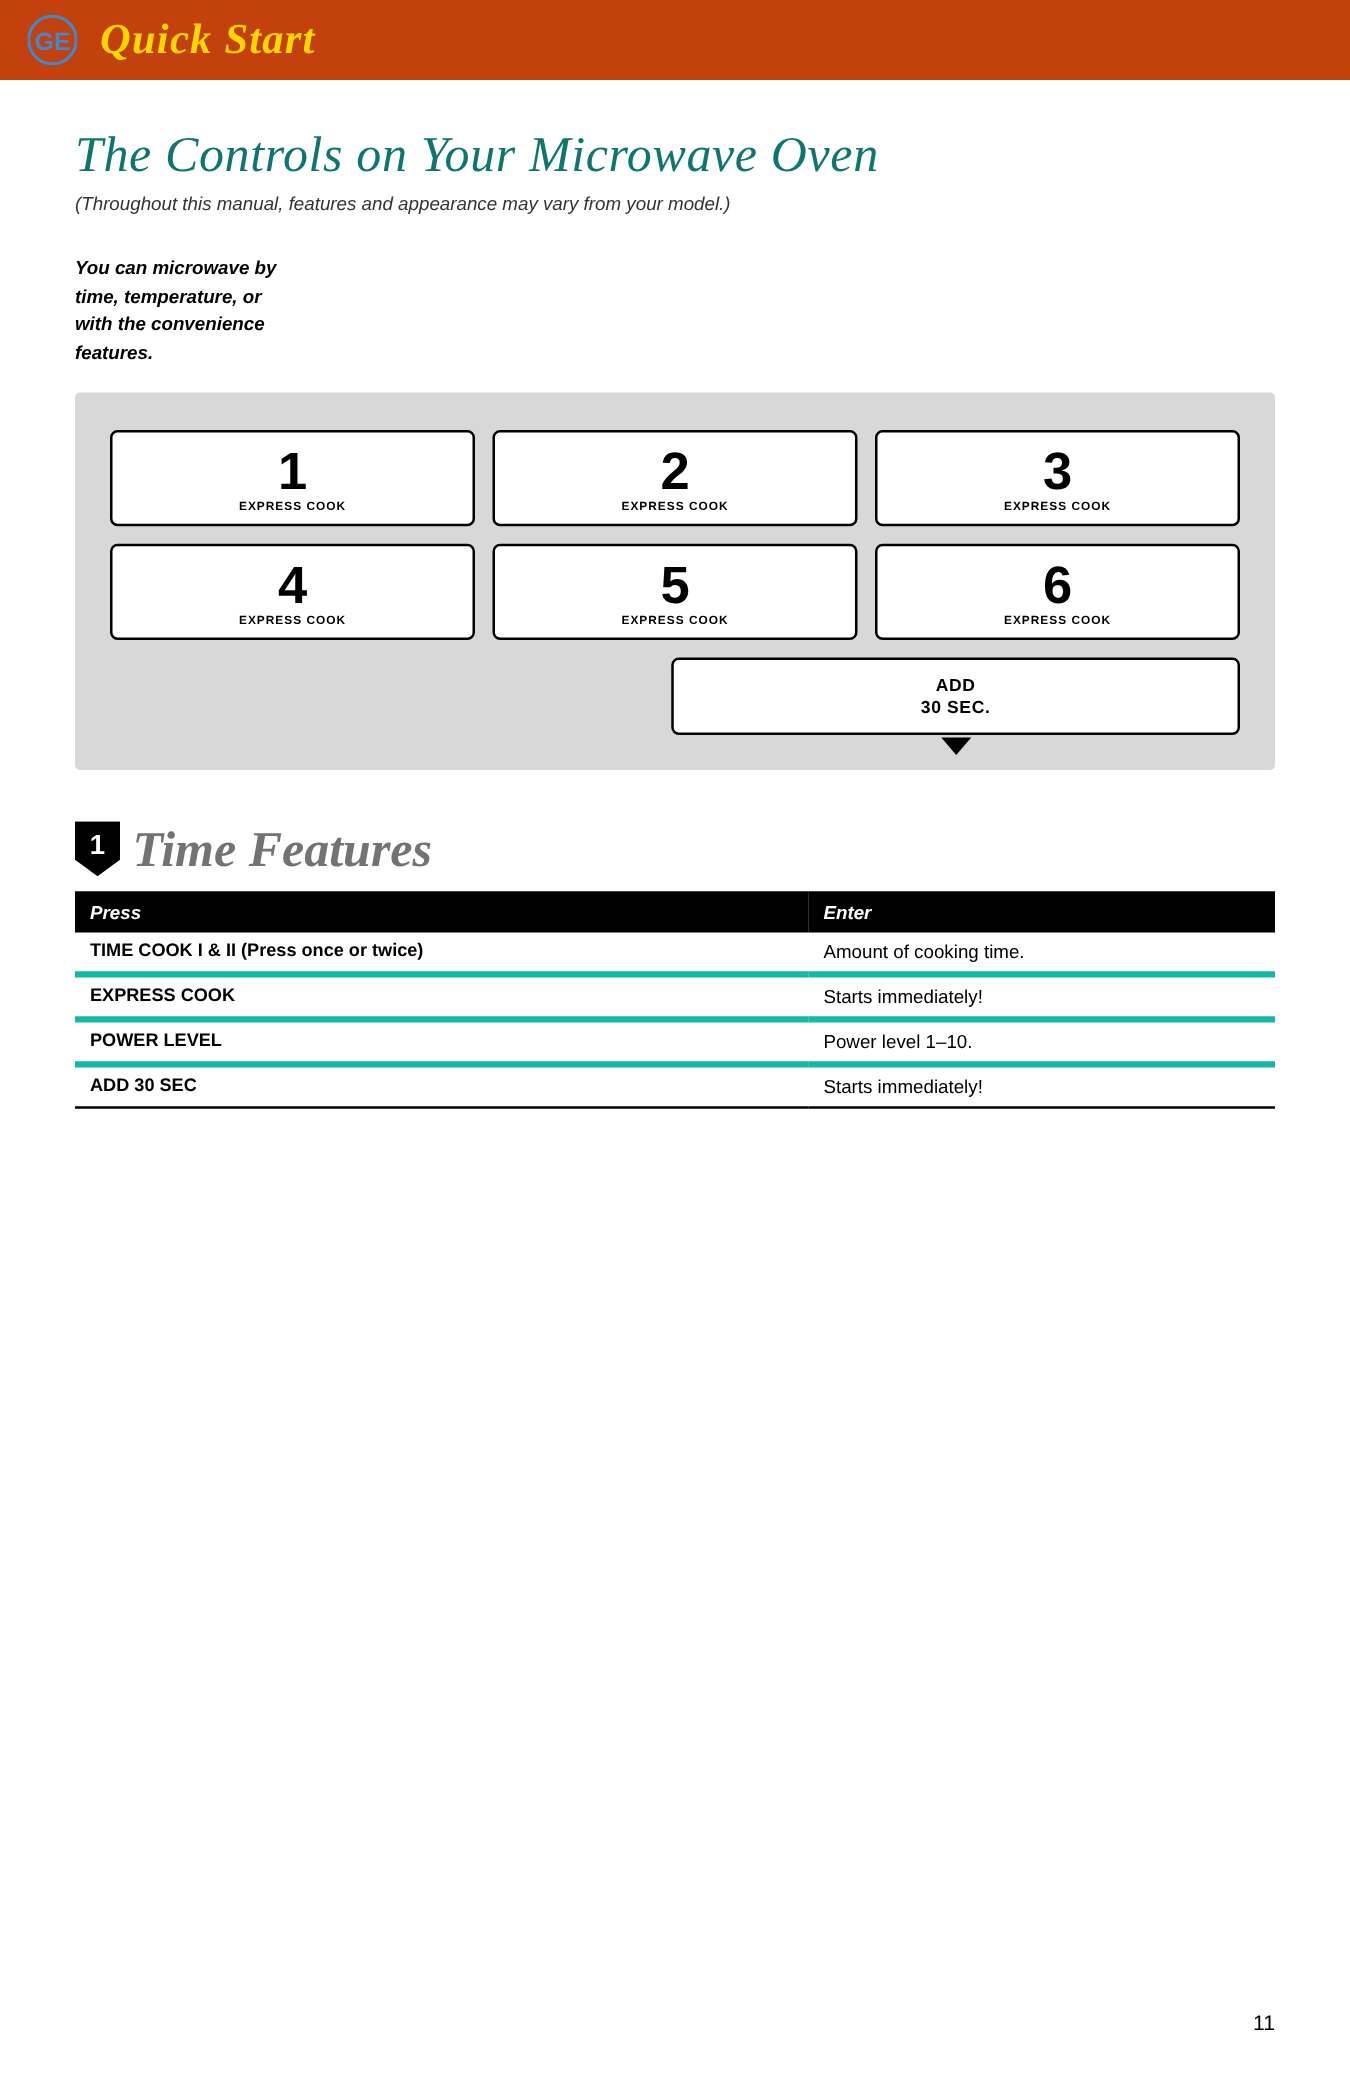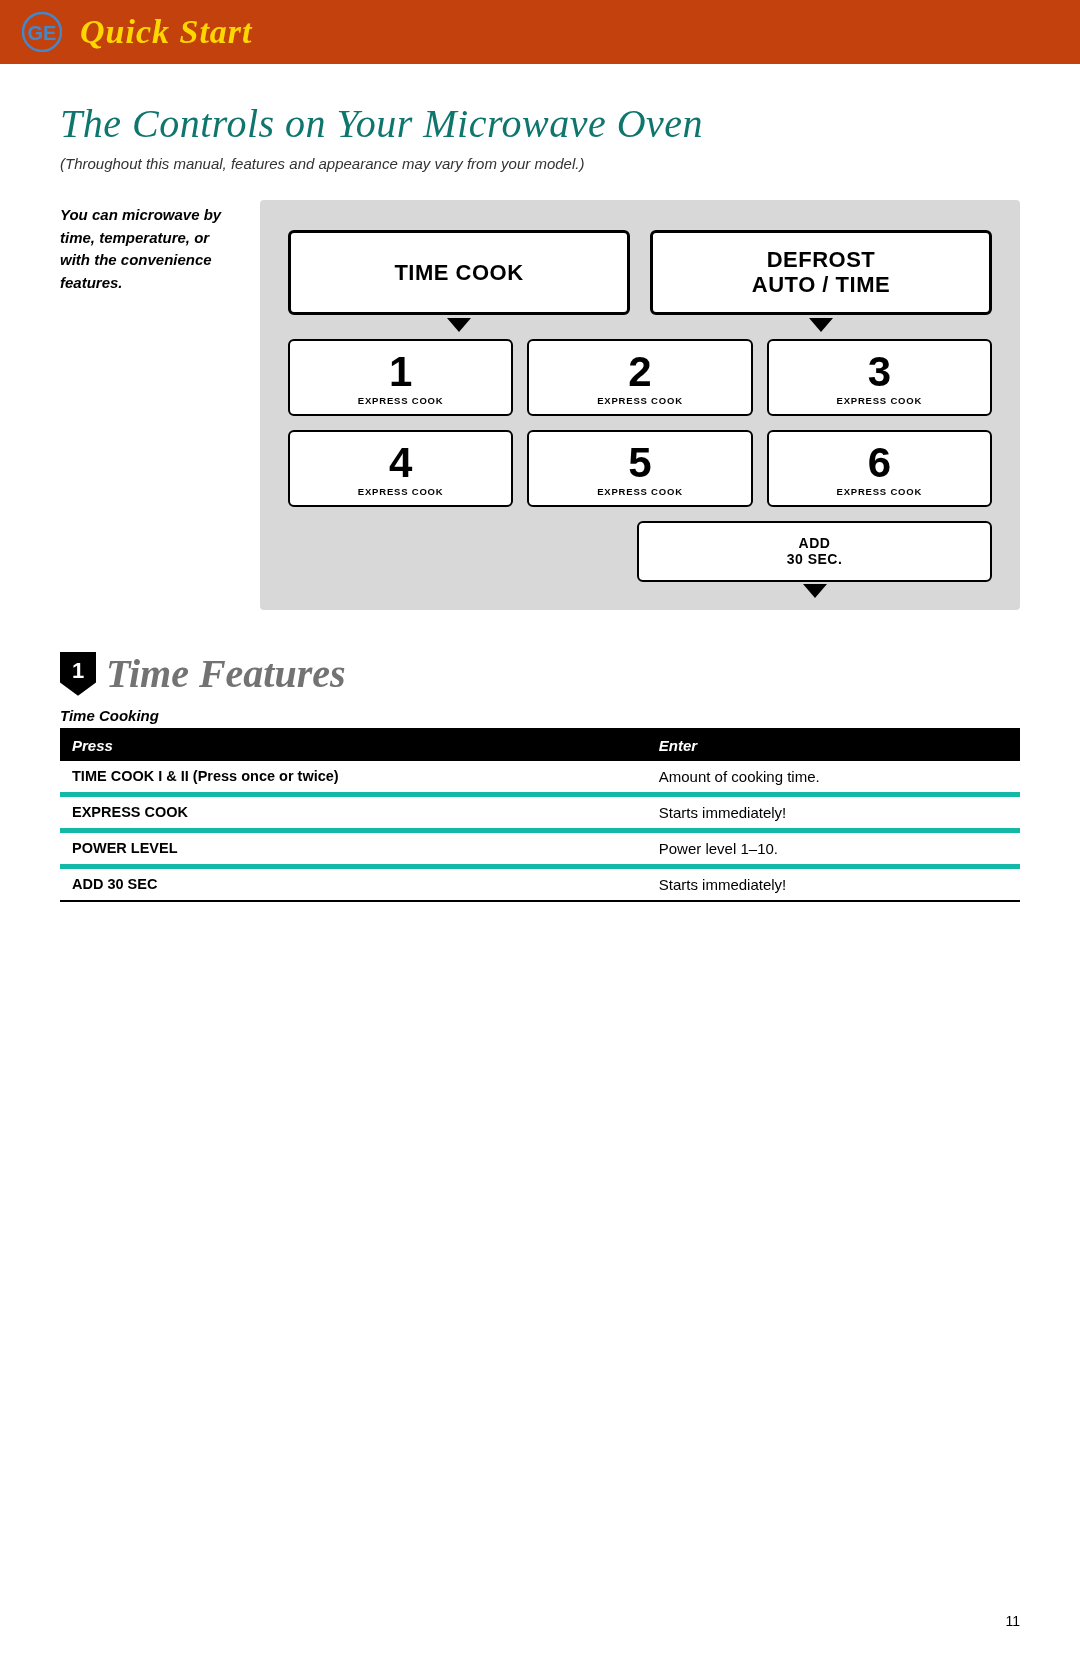--- a/index.html
+++ b/index.html
@@ -64,20 +64,21 @@
       font-size: 15px;
       color: #333;
       margin-bottom: 28px;
     }
 
     
     .controls-section {
       display: flex;
       gap: 20px;
       margin-bottom: 40px;
+      flex-direction: column;
     }
 
     .side-note {
       width: 180px;
       flex-shrink: 0;
       padding-top: 4px;
     }
 
     .side-note-text {
       font-size: 15px;
@@ -293,21 +294,21 @@
 
     .features-table thead {
       border-top: 2px solid #000;
     }
 
     
     .page-number {
       position: absolute;
       bottom: 40px;
       right: 60px;
-      font-size: 14px;
+      font-size: 17px;
       color: #000;
     }
   </style>
 </head>
 <body>
 
 <div class="header-bar">
   <div class="header-icon">
     <svg viewBox="0 0 40 40" fill="none" xmlns="http://www.w3.org/2000/svg">
 
@@ -324,30 +325,20 @@
   <p class="page-subtitle">(Throughout this manual, features and appearance may vary from your model.)</p>
 
   <div class="controls-section">
 
     <div class="side-note">
       <p class="side-note-text">You can microwave by time, temperature, or with the convenience features.</p>
     </div>
 
     <div class="control-panel">
 
-      <div class="top-buttons-row">
-        <div class="main-btn">
-          <span class="main-btn-label">TIME COOK</span>
-          <div class="arrow-down"></div>
-        </div>
-        <div class="main-btn">
-          <span class="main-btn-label">DEFROST<br>AUTO / TIME</span>
-          <div class="arrow-down"></div>
-        </div>
-      </div>
 
       <div class="number-grid">
         <div class="num-btn">
           <span class="num-btn-number">1</span>
           <span class="num-btn-label">EXPRESS COOK</span>
         </div>
         <div class="num-btn">
           <span class="num-btn-number">2</span>
           <span class="num-btn-label">EXPRESS COOK</span>
         </div>
@@ -380,21 +371,20 @@
     </div>
   </div>
 
   <div class="section-header">
     <div class="section-number-badge">
       <span>1</span>
     </div>
     <h2 class="section-title">Time Features</h2>
   </div>
 
-  <p class="subsection-title">Time Cooking</p>
 
   <table class="features-table">
     <thead>
       <tr>
         <th><em>Press</em></th>
         <th><em>Enter</em></th>
       </tr>
     </thead>
     <tbody>
       <tr>

